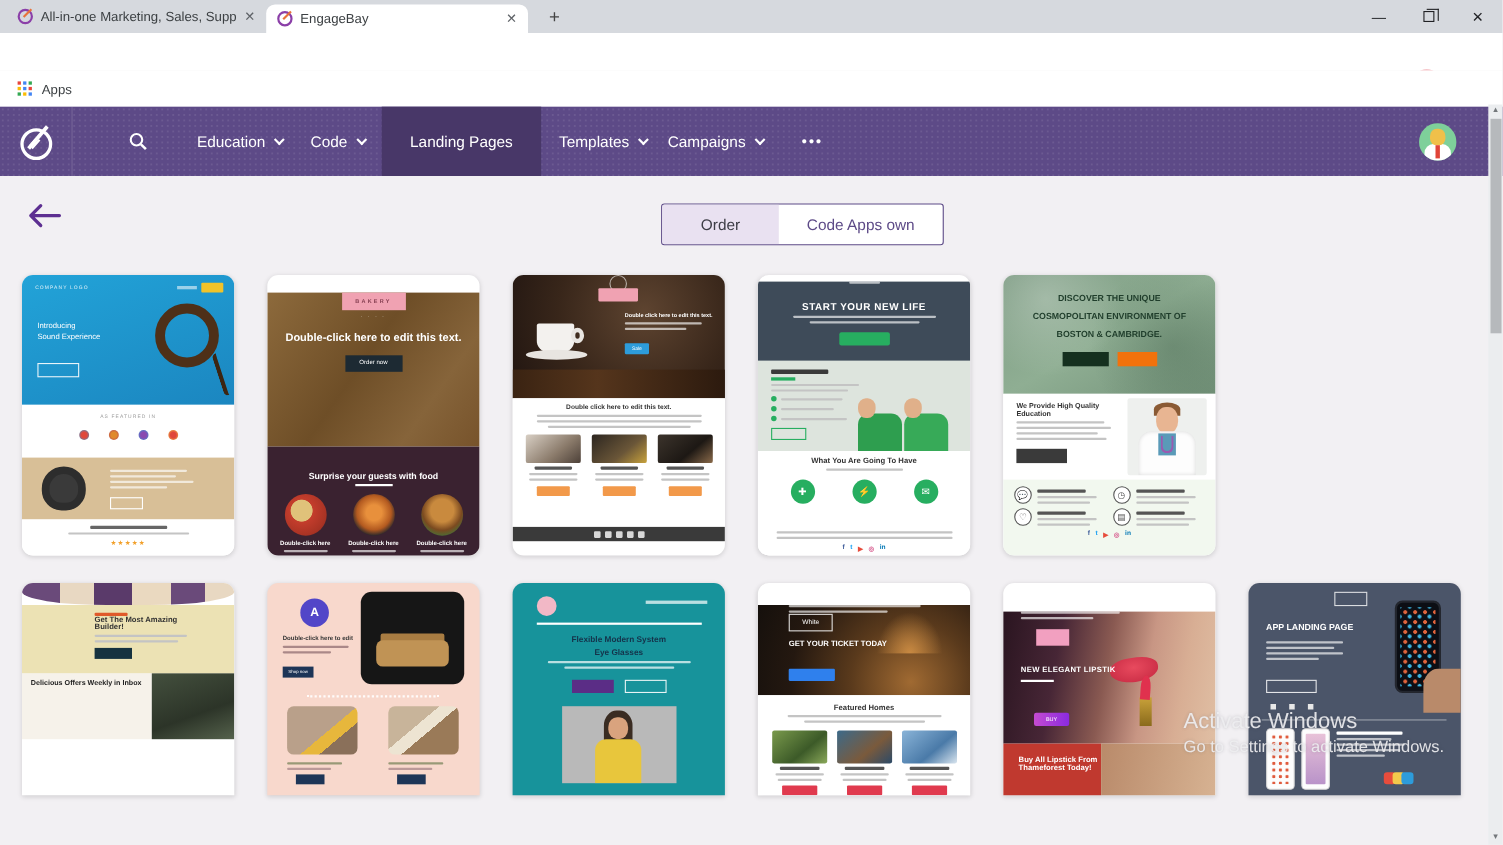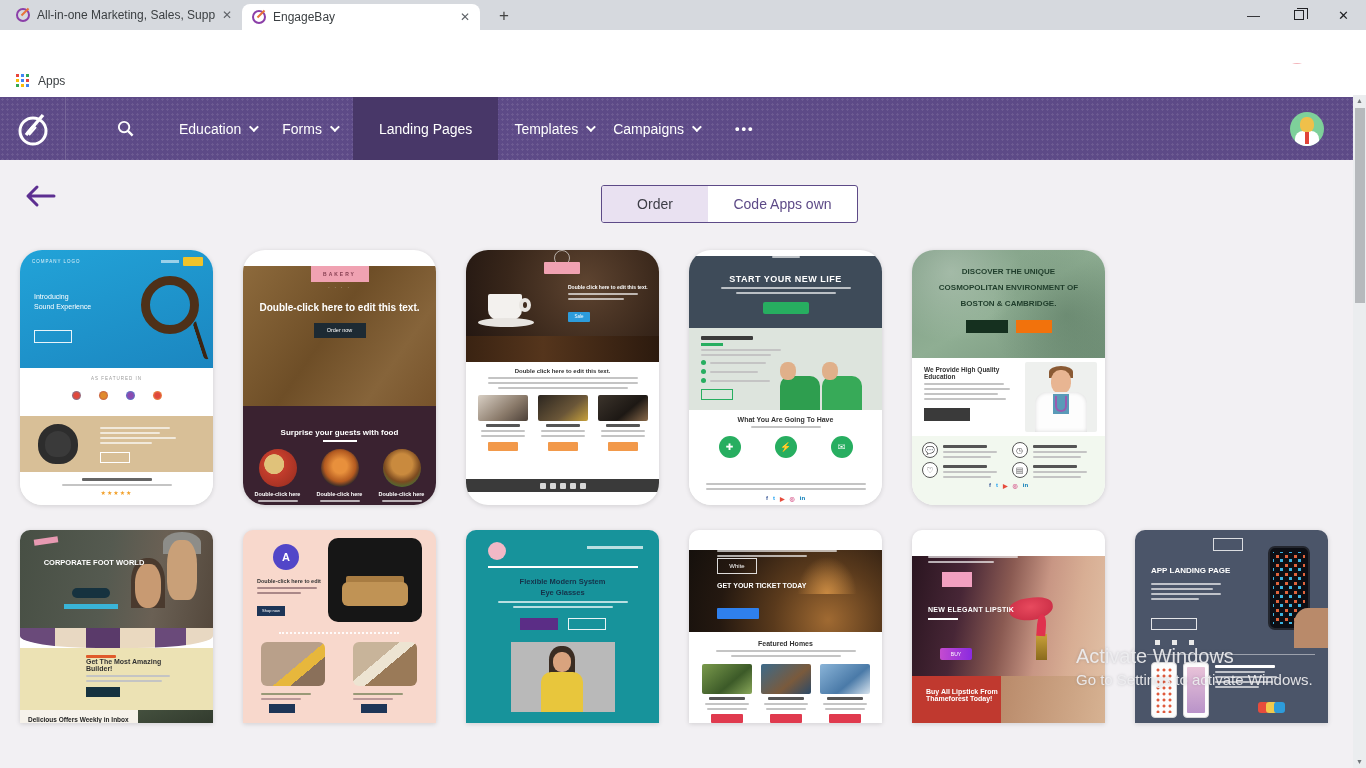--- a/index.html
+++ b/index.html
@@ -62,21 +62,21 @@
   
   #back-arrow { position:absolute; left:24px; top:184px; }
   #view-toggle { position:absolute; left:601px; top:185px; width:257px; height:38px; border:1px solid #5d4a87; border-radius:3px; background:#fff; display:flex; overflow:hidden; }
   #toggle-themes { width:106px; background:#e9e1f1; color:#3d3d46; font-size:14px; display:flex; align-items:center; justify-content:center; }
   #toggle-code { flex:1; color:#5d4a87; font-size:14px; display:flex; align-items:center; justify-content:center; }
 
   
   .row { position:absolute; left:20px; display:flex; gap:30px; }
   #row1 { top:250px; }
   #row2 { top:530px; }
-  .card { width:193px; height:255px; background:#fff; border-radius:22px; box-shadow:0 1px 5px rgba(0,0,0,.14); overflow:hidden; position:relative; flex:0 0 auto; }
+  .card { width:193px; height:255px; background:#fff; border-radius:10px; box-shadow:0 1px 5px rgba(0,0,0,.14); overflow:hidden; position:relative; flex:0 0 auto; }
   #row2 .card { height:193px; border-radius:10px 10px 0 0; }
 
   .tl { height:2px; background:#c4c4c4; border-radius:1px; margin:3px auto 0; }
   .tlw { background:rgba(255,255,255,.65); }
 
   
   .c-blank { display:flex; align-items:center; justify-content:center; }
   .c-blank span { color:#7b2ff2; font-size:19px; letter-spacing:.5px; }
 
   
@@ -377,21 +377,21 @@
     </div>
     <svg id="nav-search" width="19" height="19" viewBox="0 0 20 20">
         <circle cx="8.5" cy="8.5" r="5.5" stroke="#fff" stroke-width="2" fill="none"></circle>
         <path d="M12.8 12.8 L17.5 17.5" stroke="#fff" stroke-width="2.4"></path>
       </svg>
     <div id="nav-contacts" class="nav-item">
       <span>Education</span>
         <span class="caret"></span>
     </div>
     <div id="nav-forms" class="nav-item">
-      <span>Forms</span>
+      <span>Code</span>
         <span class="caret"></span>
     </div>
     <div id="nav-landing">Landing Pages</div>
     <div id="nav-templates" class="nav-item">
       <span>Templates</span>
         <span class="caret"></span>
     </div>
     <div id="nav-campaigns" class="nav-item">
       <span>Campaigns</span>
         <span class="caret"></span>
@@ -677,30 +677,20 @@
             <i style="color:#d6588c">◎</i>
             <i style="color:#0077b5">in</i>
         </div>
       </div>
     </div>
   </div>
 
   <div id="row2" class="row">
 
     <div class="card">
-      <div class="cor-hero">
-        <div class="cor-hair2"></div>
-        <div class="cor-cap"></div>
-        <div class="cor-face1"></div>
-        <div class="cor-face2"></div>
-        <div class="cor-logo"></div>
-        <div class="cor-h">CORPORATE FOOT WORLD</div>
-        <div class="cor-btn"></div>
-        <div class="cor-link"></div>
-      </div>
       <div class="cor-shoe"></div>
       <div class="cor-mid">
         <div class="txt">
           <div class="tl" style="width:30px;background:#e05a2b;height:3px;margin-left:0"></div>
           <div class="cor-mh">Get The Most Amazing Builder!</div>
           <div class="tl" style="width:84px;margin-left:0"></div>
             <div class="tl" style="width:76px;margin-left:0"></div>
           <div class="cor-dbtn"></div>
         </div>
       </div>

